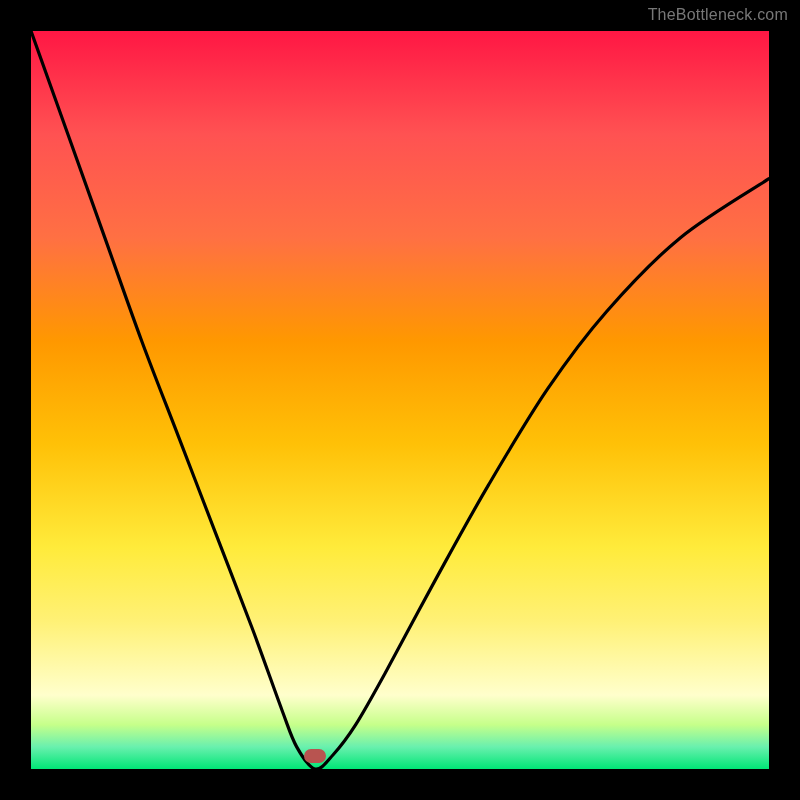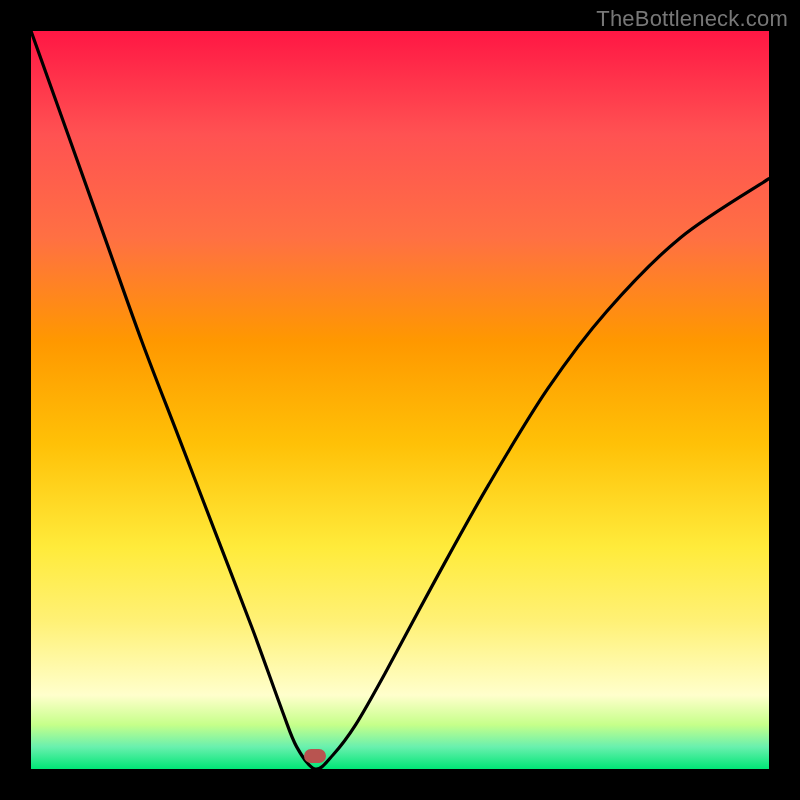--- a/index.html
+++ b/index.html
@@ -30,21 +30,21 @@
       #c6ff8a 94%,
       #69f0ae 97%,
       #00e676 100%
     );
   }
   .watermark {
     position: absolute;
     top: 6px;
     right: 12px;
     color: #777777;
-    font-size: 22px;
+    font-size: 16px;
     font-weight: 500;
     letter-spacing: 0.2px;
     user-select: none;
   }
   svg.curve {
     position: absolute;
     left: 0;
     top: 0;
     width: 738px;
     height: 738px;

